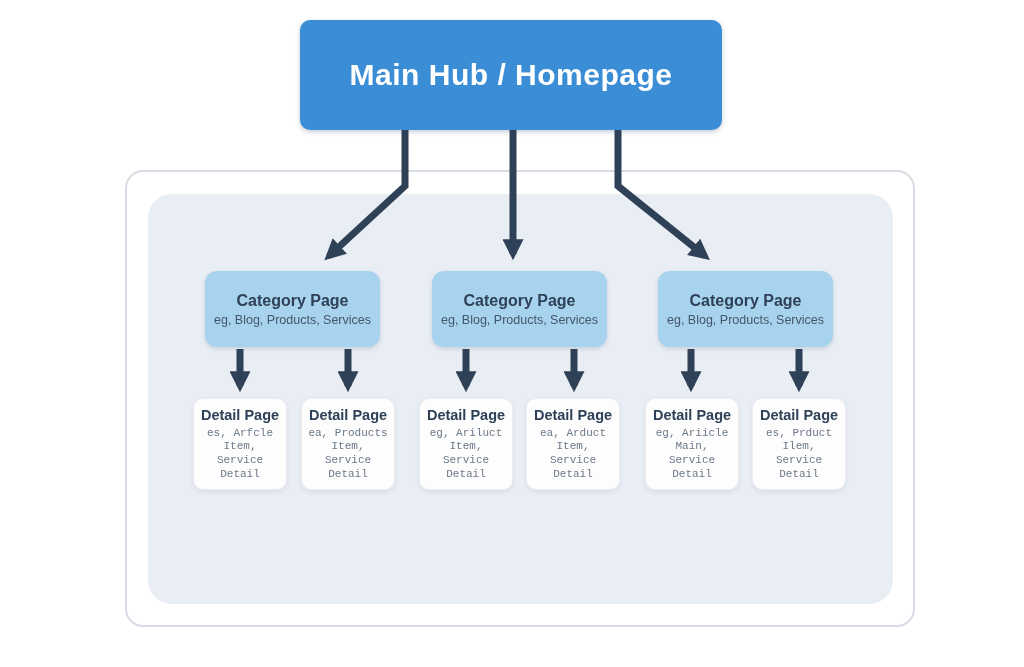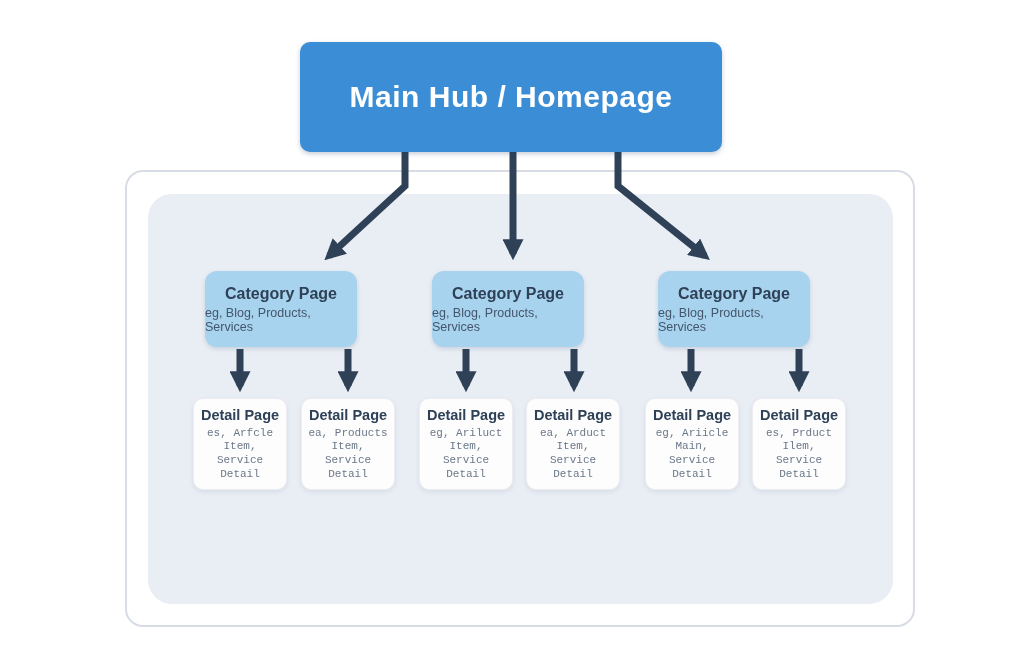--- a/index.html
+++ b/index.html
@@ -16,27 +16,27 @@
     background:#ffffff;border:2px solid var(--container_border);border-radius:18px;box-sizing:border-box;}
   .inner-panel{position:absolute;left:148px;top:194px;width:745px;height:410px;
     background:var(--panel_fill);border-radius:24px;}
 
   svg.arrows{position:absolute;left:0;top:0;width:1024px;height:667px;pointer-events:none;}
   .arrow-line{stroke:var(--arrow);stroke-width:7;fill:none;stroke-linejoin:miter;}
   .arrowhead-shape{fill:var(--arrow);}
 
   .main-hub{position:absolute;left:300px;top:20px;width:422px;height:110px;
     background:var(--hub_fill);border-radius:10px;display:flex;align-items:center;justify-content:center;
-    box-shadow:0 2px 5px rgba(30,60,100,.25);margin-top:22px;}
+    box-shadow:0 2px 5px rgba(30,60,100,.25);}
   .main-hub .title{color:var(--hub_text);font-size:30px;font-weight:bold;letter-spacing:.5px;}
 
   .side-label{position:absolute;left:22px;top:377px;width:120px;text-align:center;
     color:var(--label_text);font-size:18px;font-weight:bold;line-height:1.3;}
 
-  .category{position:absolute;top:271px;width:152px;height:76px;background:var(--category_fill);
+  .category{position:absolute;top:271px;width:175px;height:76px;background:var(--category_fill);
     border-radius:12px;display:flex;flex-direction:column;align-items:center;justify-content:center;gap:3px;
     box-shadow:0 2px 4px rgba(60,90,130,.18);}
   .category .title{color:var(--category_title);font-size:16px;font-weight:bold;}
   .category .subtitle{color:var(--category_subtitle);font-size:12.5px;}
   .cat-1{left:205px;} .cat-2{left:432px;} .cat-3{left:658px;}
 
   .detail{position:absolute;top:398px;width:94px;height:92px;background:var(--detail_fill);
     border:1px solid var(--detail_border);border-radius:10px;box-sizing:border-box;
     display:flex;flex-direction:column;align-items:center;justify-content:center;gap:4px;padding:4px;
     box-shadow:0 2px 4px rgba(60,90,130,.10);}

